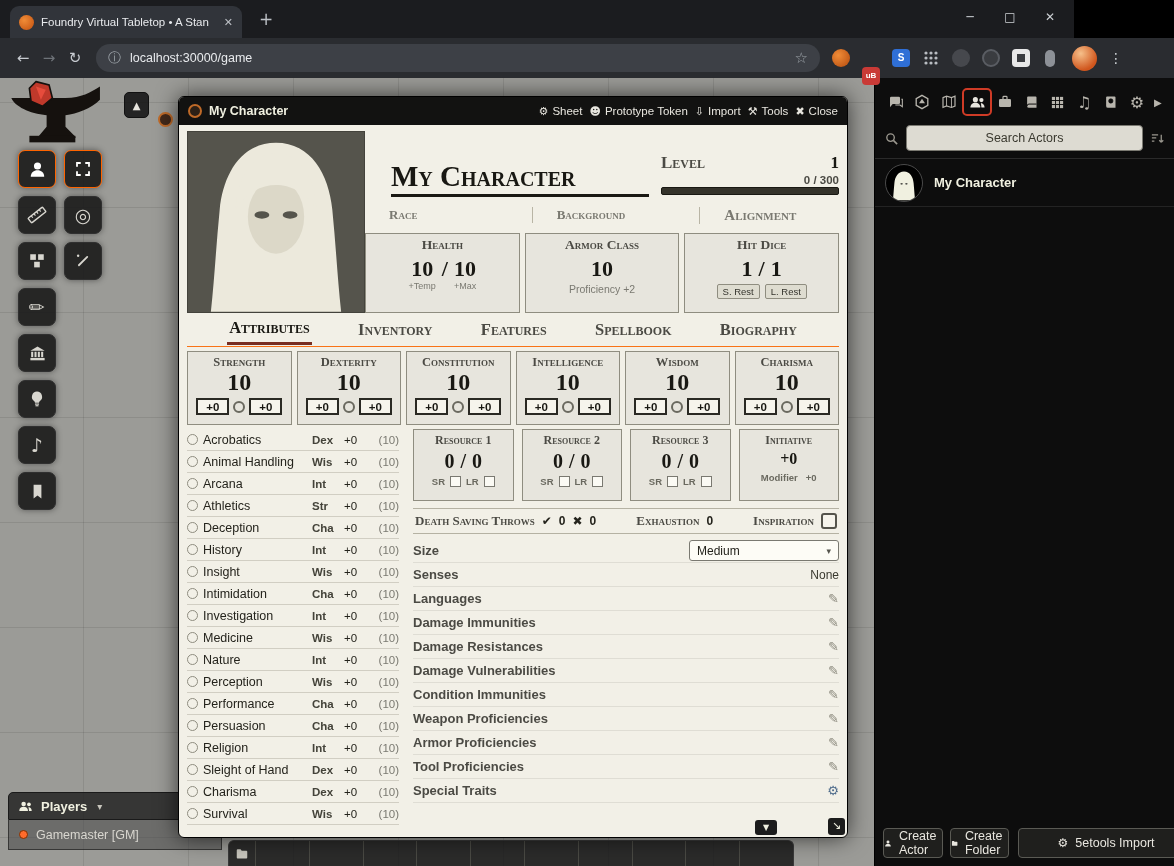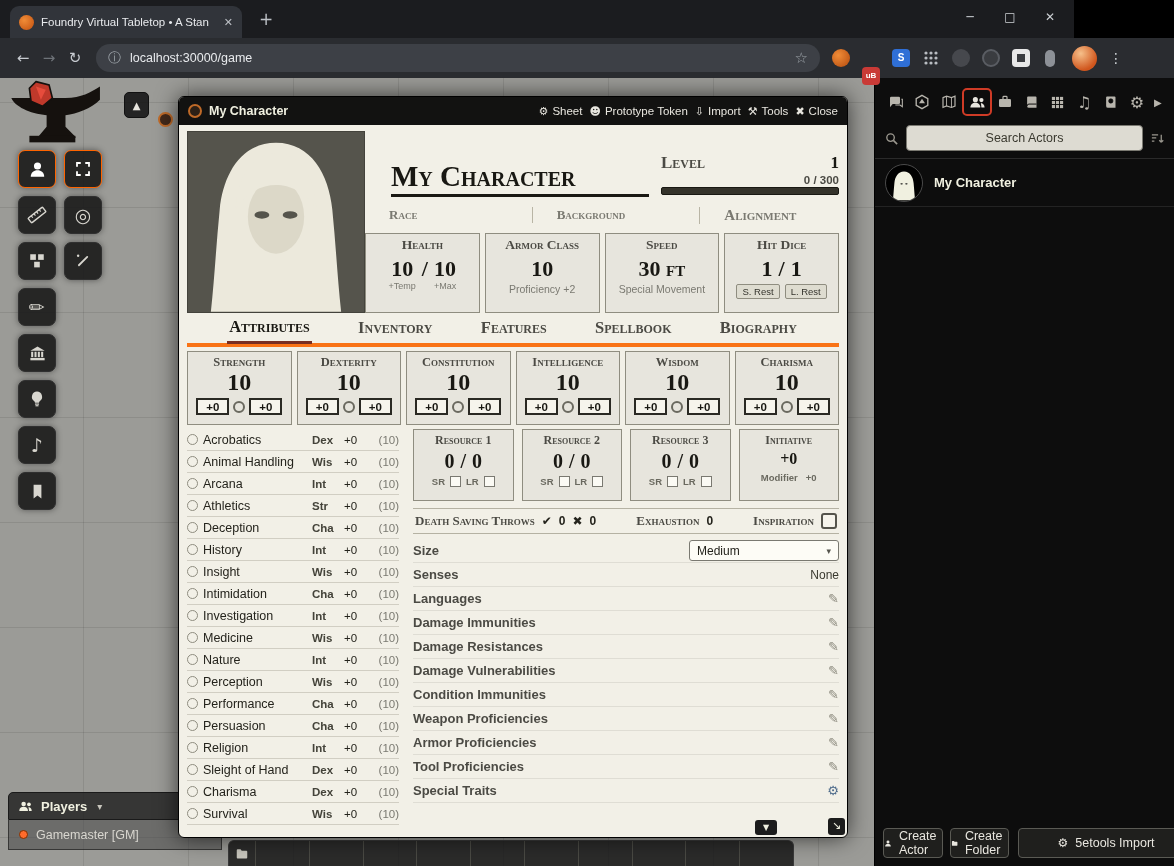--- a/index.html
+++ b/index.html
@@ -94,21 +94,21 @@
   .statbox { flex:1; border:1px solid #8f8d80; background:rgba(0,0,0,.045); display:flex; flex-direction:column; align-items:center; padding-top:3px; }
   .statbox .st { font-size:13.5px; }
   .pairwrap { display:flex; align-items:flex-start; gap:6px; margin-top:4px; }
   .pcol { display:flex; flex-direction:column; align-items:center; }
   .bign { font-size:22px; line-height:1.05; }
   .tiny { font-size:9px; color:#7a7971; margin-top:1px; }
   .statfoot { font-size:10.5px; color:#7a7971; margin-top:3px; }
   .restbtns { display:flex; gap:5px; margin-top:4px;align-items:center; }
   .restbtn { font-size:9.5px; border:1px solid #8f8d80; background:#dedcd0; border-radius:2px; padding:1px 5px; color:#34332c; }
 
-  .tabsrow { height:34px; display:flex; align-items:center; justify-content:space-around; padding:0 18px; border-bottom:4px solid #f97316; }
+  .tabsrow { height:34px; display:flex; align-items:center; justify-content:space-around; padding:0 18px; border-bottom:1px solid #f97316; }
   .stab { font-size:16.5px; padding:4px 2px; }
   .stab.on { color:#191813; border-bottom:3px solid #782e22; }
 
   .abilrow { height:78px; display:flex; gap:5px; padding-top:4px; }
   .abil { flex:1; border:1px solid #8f8d80; background:rgba(0,0,0,.045); display:flex; flex-direction:column; align-items:center; padding:3px 0; }
   .abil .an { font-size:12.5px; }
   .abil .as { font-size:24px; line-height:1.05; }
   .abilfoot { display:flex; align-items:center; gap:4px; margin-top:3px; }
   .mbox { width:33px; height:17px; border:2px solid #2a2923; background:#f6f4ec; font-size:11.5px; font-weight:bold; text-align:center; line-height:14px; color:#191813; }
   .pcirc { width:12px; height:12px; border:2px solid #6a695f; border-radius:50%; background:transparent; }
@@ -411,25 +411,20 @@
                     <span class="tiny">+Max</span>
                   </span>
               </span>
             </div>
             <div class="statbox">
               <span class="st sc">Armor Class</span>
               <span class="num bign" style="margin-top:4px;">10</span>
               <span class="statfoot">Proficiency +2</span>
             </div>
             <div class="statbox">
-              <span class="st sc">Speed</span>
-              <span class="num bign sc" style="margin-top:4px; color:#191813;">30 ft</span>
-              <span class="statfoot">Special Movement</span>
-            </div>
-            <div class="statbox">
               <span class="st sc">Hit Dice</span>
               <span class="pairwrap">
                 <span class="num bign">1</span>
                 <span class="num bign g">/</span>
                 <span class="num bign">1</span>
               </span>
               <span class="restbtns">
                 <span class="restbtn">S. Rest</span>
                 <span class="restbtn">L. Rest</span>
               </span>

